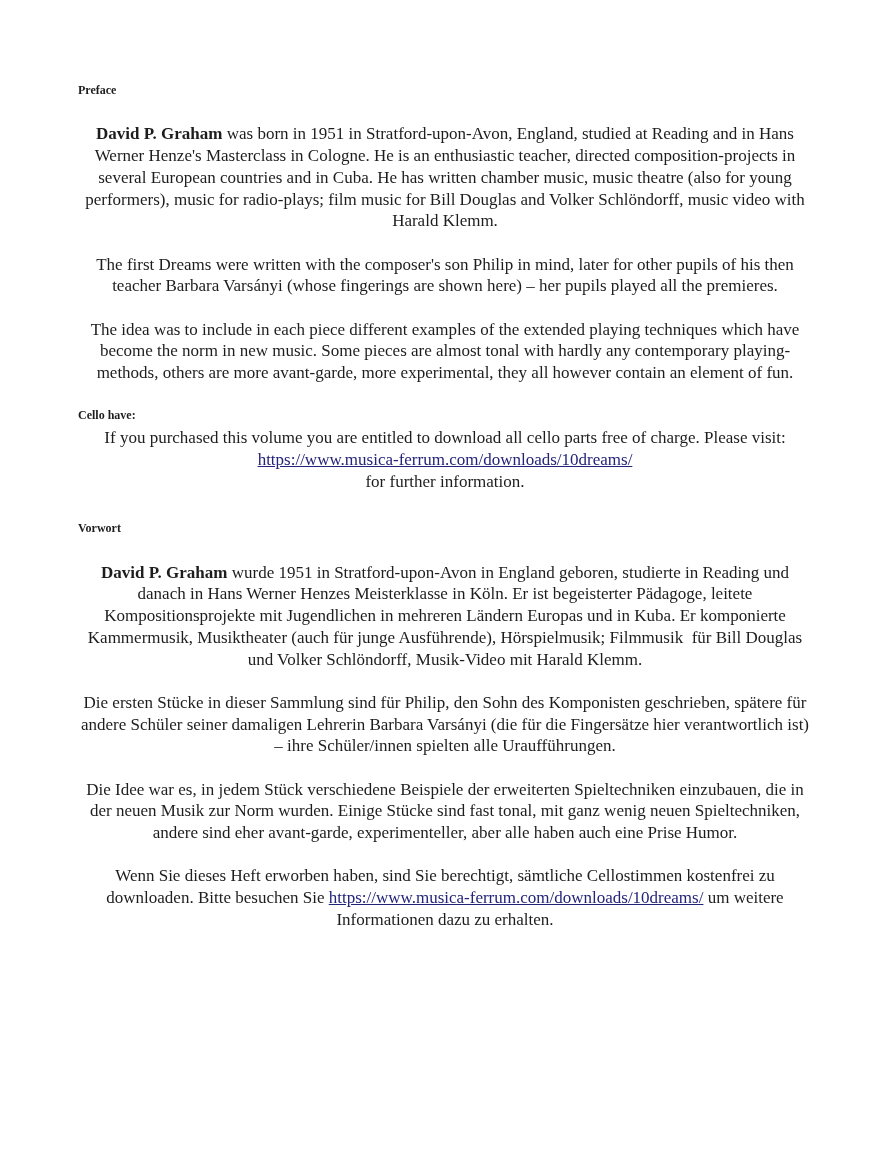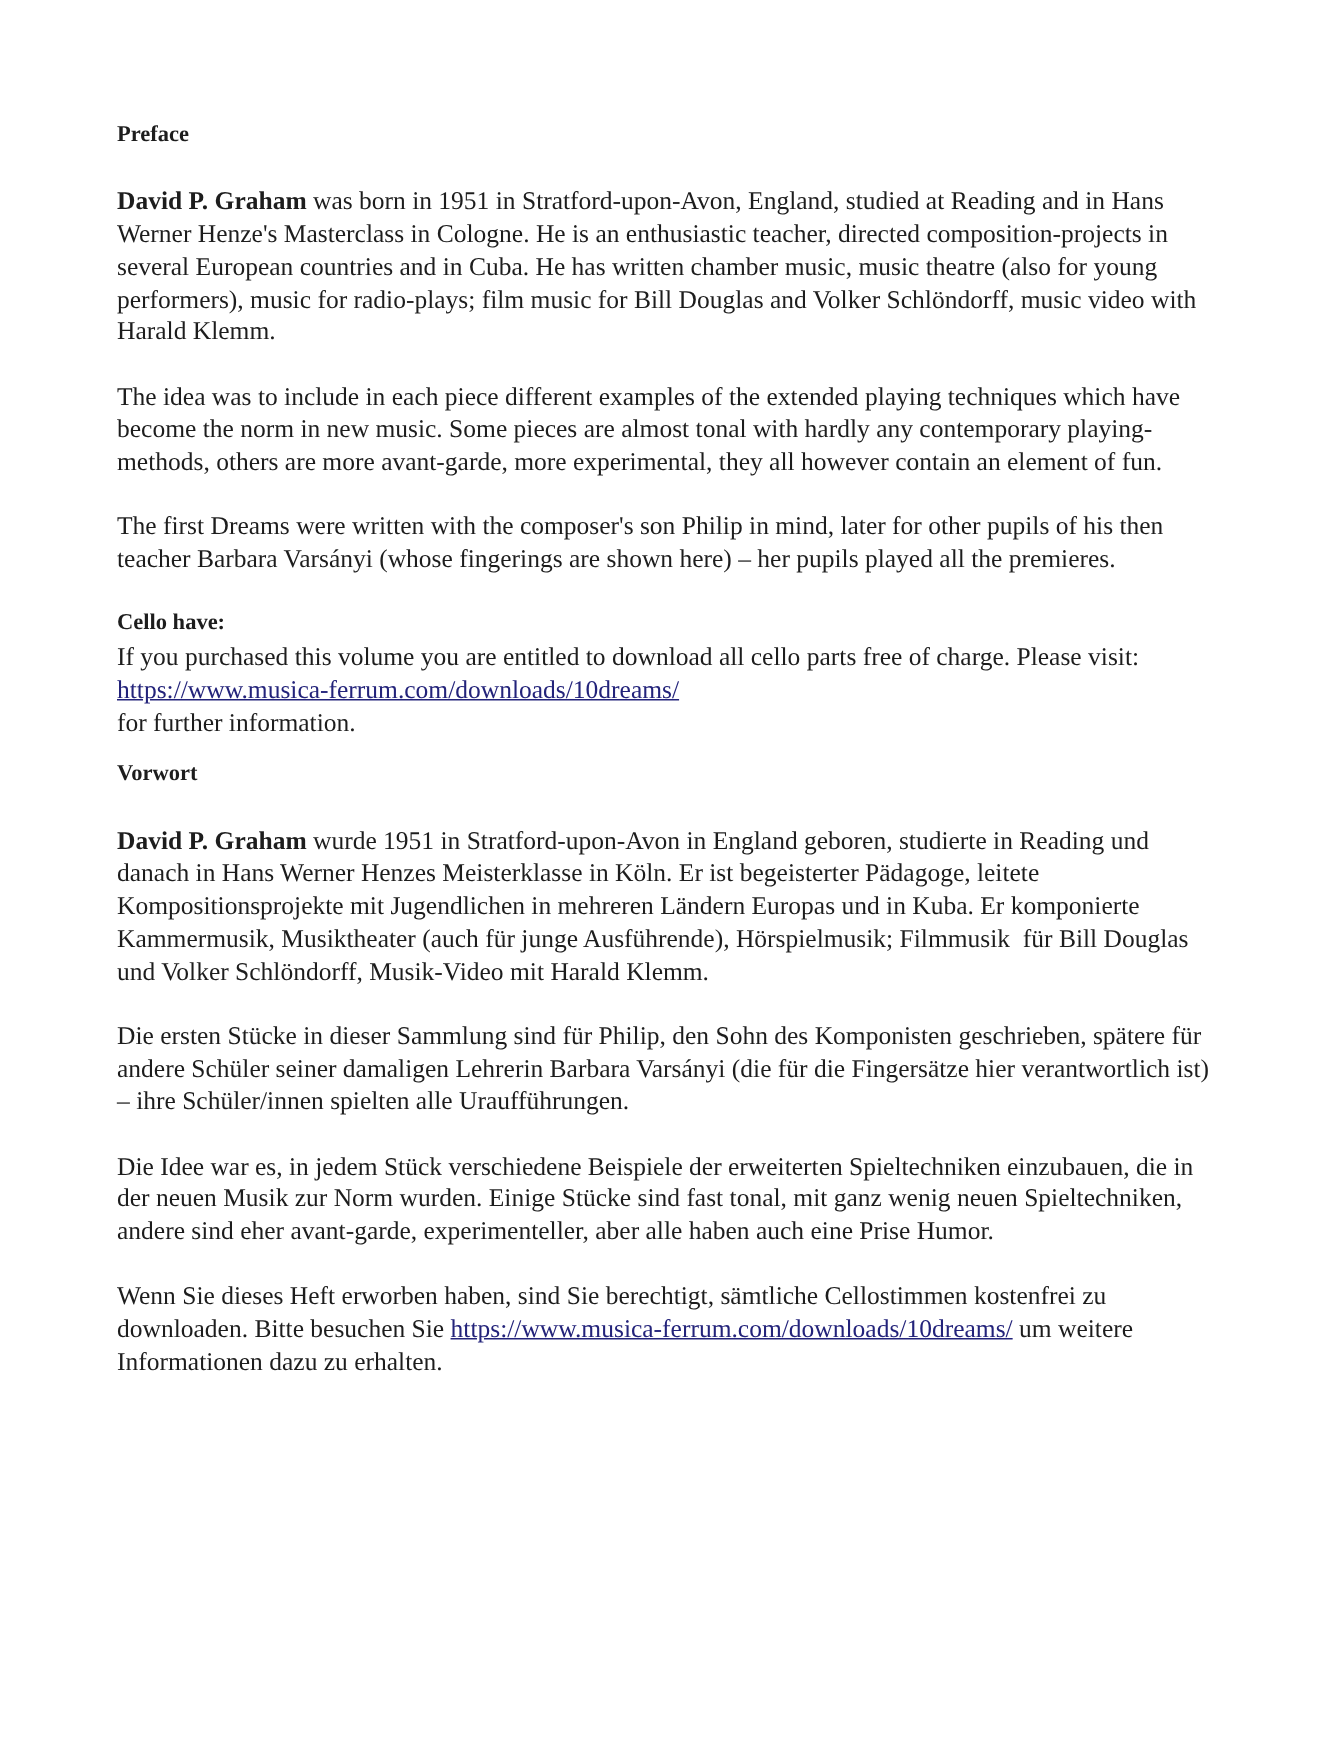--- a/index.html
+++ b/index.html
@@ -14,34 +14,35 @@
     background: var(--page-bg, #ffffff);
     color: var(--text-color, #1d1d1d);
     font-family: "Liberation Serif", "DejaVu Serif", serif;
     font-size: 17px;
     line-height: 21.7px;
     box-sizing: border-box;
     padding: 80px 76px 0 78px;
     overflow: hidden;
   }
   .heading {
-    font-size: 15px;
+    font-size: 12px;
     font-weight: bold;
     margin: 0;
     color: var(--text-color, #1d1d1d);
   }
   .heading-block {
     margin-bottom: 21.7px;
   }
   .section-gap {
-    margin-top: 14px;
+    margin-top: 26px;
   }
   .para {
     margin: 0 0 21.7px 0;
     white-space: pre-wrap;
+    text-align: center;
   }
   .para:last-child {
     margin-bottom: 0;
   }
   .link {
     color: var(--link-color, #23237a);
     text-decoration: underline;
     cursor: pointer;
   }
   strong {
@@ -51,23 +52,23 @@
 </head>
 <body>
 
 <div class="page">
 
   <section>
     <h2 class="heading heading-block">Preface</h2>
 
     <p class="para"><strong>David P. Graham</strong><span> was born in 1951 in Stratford-upon-Avon, England, studied at Reading and in Hans Werner Henze's Masterclass in Cologne. He is an enthusiastic teacher, directed composition-projects in several European countries and in Cuba. He has written chamber music, music theatre (also for young performers), music for radio-plays; film music for Bill Douglas and Volker Schlöndorff, music video with Harald Klemm.</span></p>
 
+    <p class="para">The first Dreams were written with the composer's son Philip in mind, later for other pupils of his then teacher Barbara Varsányi (whose fingerings are shown here) – her pupils played all the premieres.</p>
+
     <p class="para">The idea was to include in each piece different examples of the extended playing techniques which have become the norm in new music. Some pieces are almost tonal with hardly any contemporary playing-methods, others are more avant-garde, more experimental, they all however contain an element of fun.</p>
-
-    <p class="para">The first Dreams were written with the composer's son Philip in mind, later for other pupils of his then teacher Barbara Varsányi (whose fingerings are shown here) – her pupils played all the premieres.</p>
 
     <h3 class="heading">Cello have:</h3>
     <p class="para"><span>If you purchased this volume you are entitled to download all cello parts free of charge. Please visit: </span><a class="link">https://www.musica-ferrum.com/downloads/10dreams/</a><br><span>for further information.</span></p>
   </section>
 
   <section>
     <h2 class="heading heading-block section-gap">Vorwort</h2>
 
     <p class="para"><strong>David P. Graham</strong><span> wurde 1951 in Stratford-upon-Avon in England geboren, studierte in Reading und danach in Hans Werner Henzes Meisterklasse in Köln. Er ist begeisterter Pädagoge, leitete Kompositionsprojekte mit Jugendlichen in mehreren Ländern Europas und in Kuba. Er komponierte Kammermusik, Musiktheater (auch für junge Ausführende), Hörspielmusik; Filmmusik  für Bill Douglas und Volker Schlöndorff, Musik-Video mit Harald Klemm.</span></p>
 

